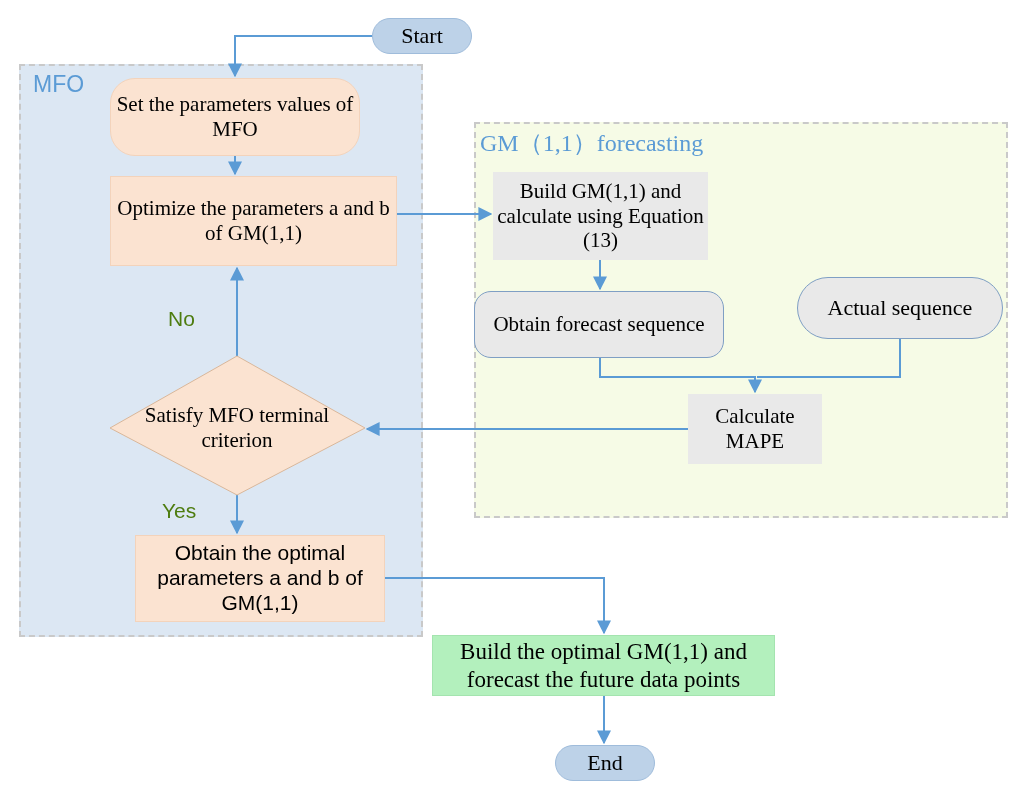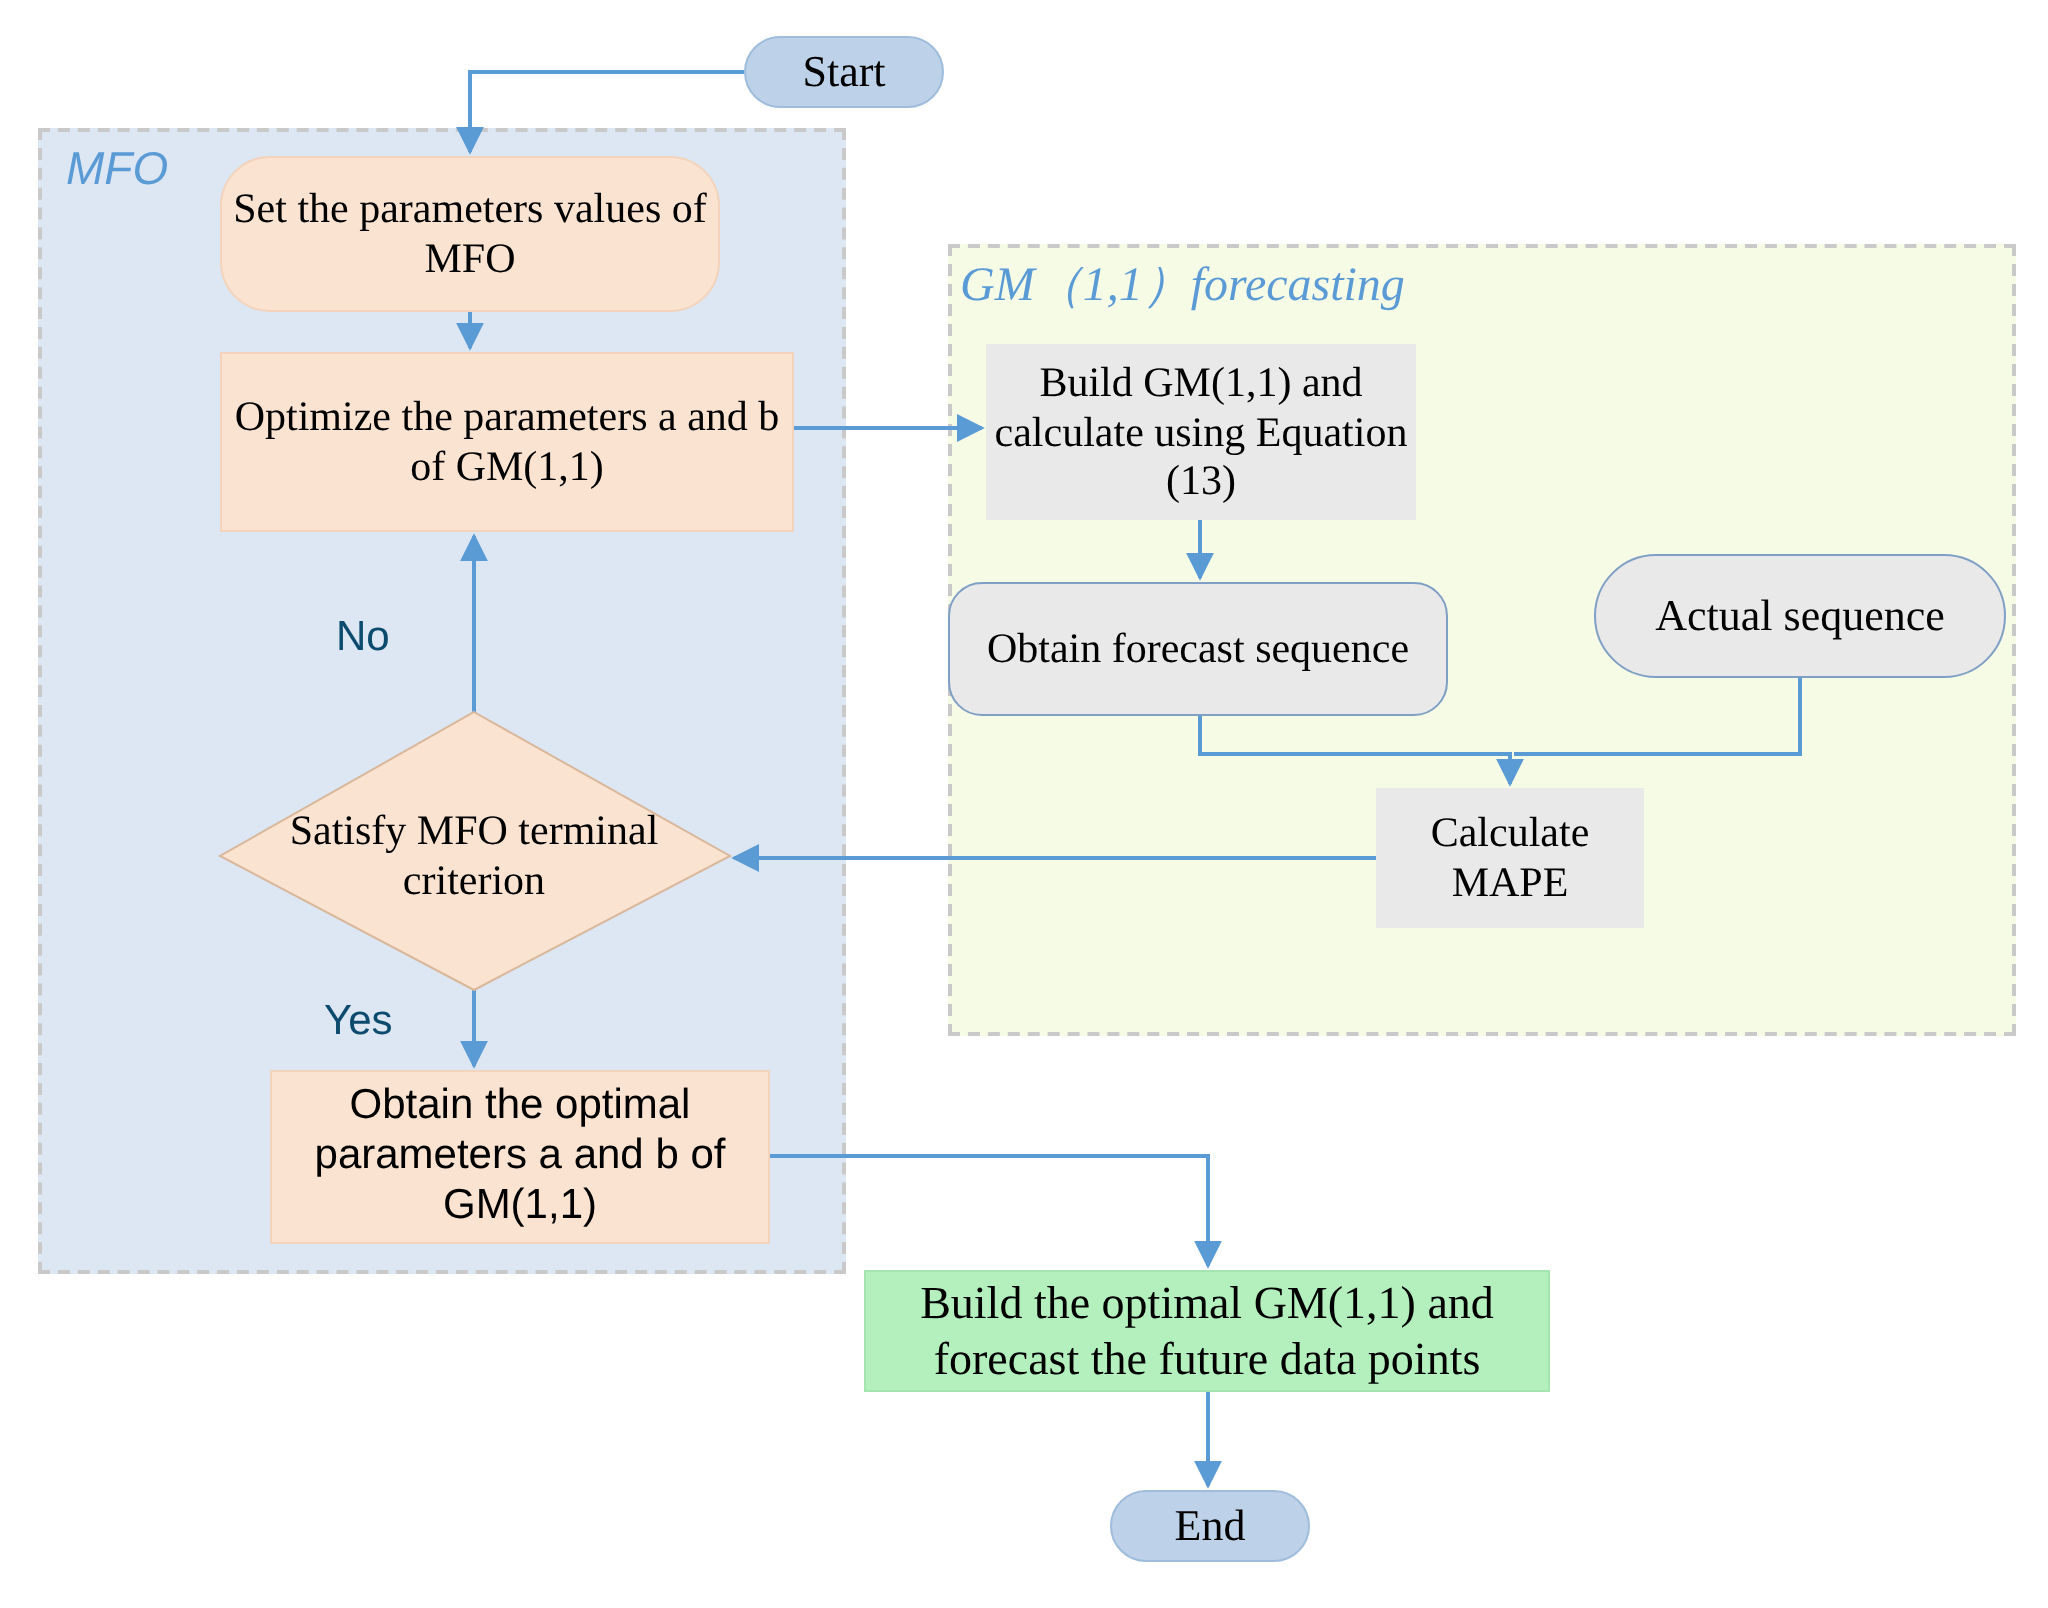--- a/index.html
+++ b/index.html
@@ -39,21 +39,20 @@
   #group-gm {
     left: 474px; top: 122px;
     width: 534px; height: 396px;
     background: #f6fbe6;
   }
   .group-label {
     position: absolute;
     color: #5b9bd5;
     white-space: nowrap;
     line-height: 1;
-    font-style: italic;
   }
   #label-mfo {
     left: 33px; top: 73px;
     font-family: "Liberation Sans", sans-serif;
     font-size: 23px;
   }
   #label-gm {
     left: 480px; top: 131px;
     font-family: "Liberation Serif", serif;
     font-size: 24px;
@@ -92,21 +91,21 @@
   #node-build-gm    { left: 493px; top: 172px; width: 215px; height: 88px; font-size: 21px; }
   #node-obtain-fc   { left: 474px; top: 291px; width: 250px; height: 67px; font-size: 21px; border-radius: 17px; }
   #node-actual-seq  { left: 797px; top: 277px; width: 206px; height: 62px; font-size: 22px; }
   #node-calc-mape   { left: 688px; top: 394px; width: 134px; height: 70px; font-size: 21px; }
   #node-build-final { left: 432px; top: 635px; width: 343px; height: 61px; font-size: 23px; }
   #node-end         { left: 555px; top: 745px; width: 100px; height: 36px; font-size: 22px; }
 
   
   .edge-label {
     position: absolute;
-    color: #0c4a6e;
+    color: #4d7c0f;
     font-family: "Liberation Sans", sans-serif;
     font-size: 21px;
     white-space: nowrap;
     line-height: 1;
   }
   #edge-label-no  { left: 168px; top: 308px; }
   #edge-label-yes { left: 162px; top: 500px; }
 </style>
 </head>
 <body>

